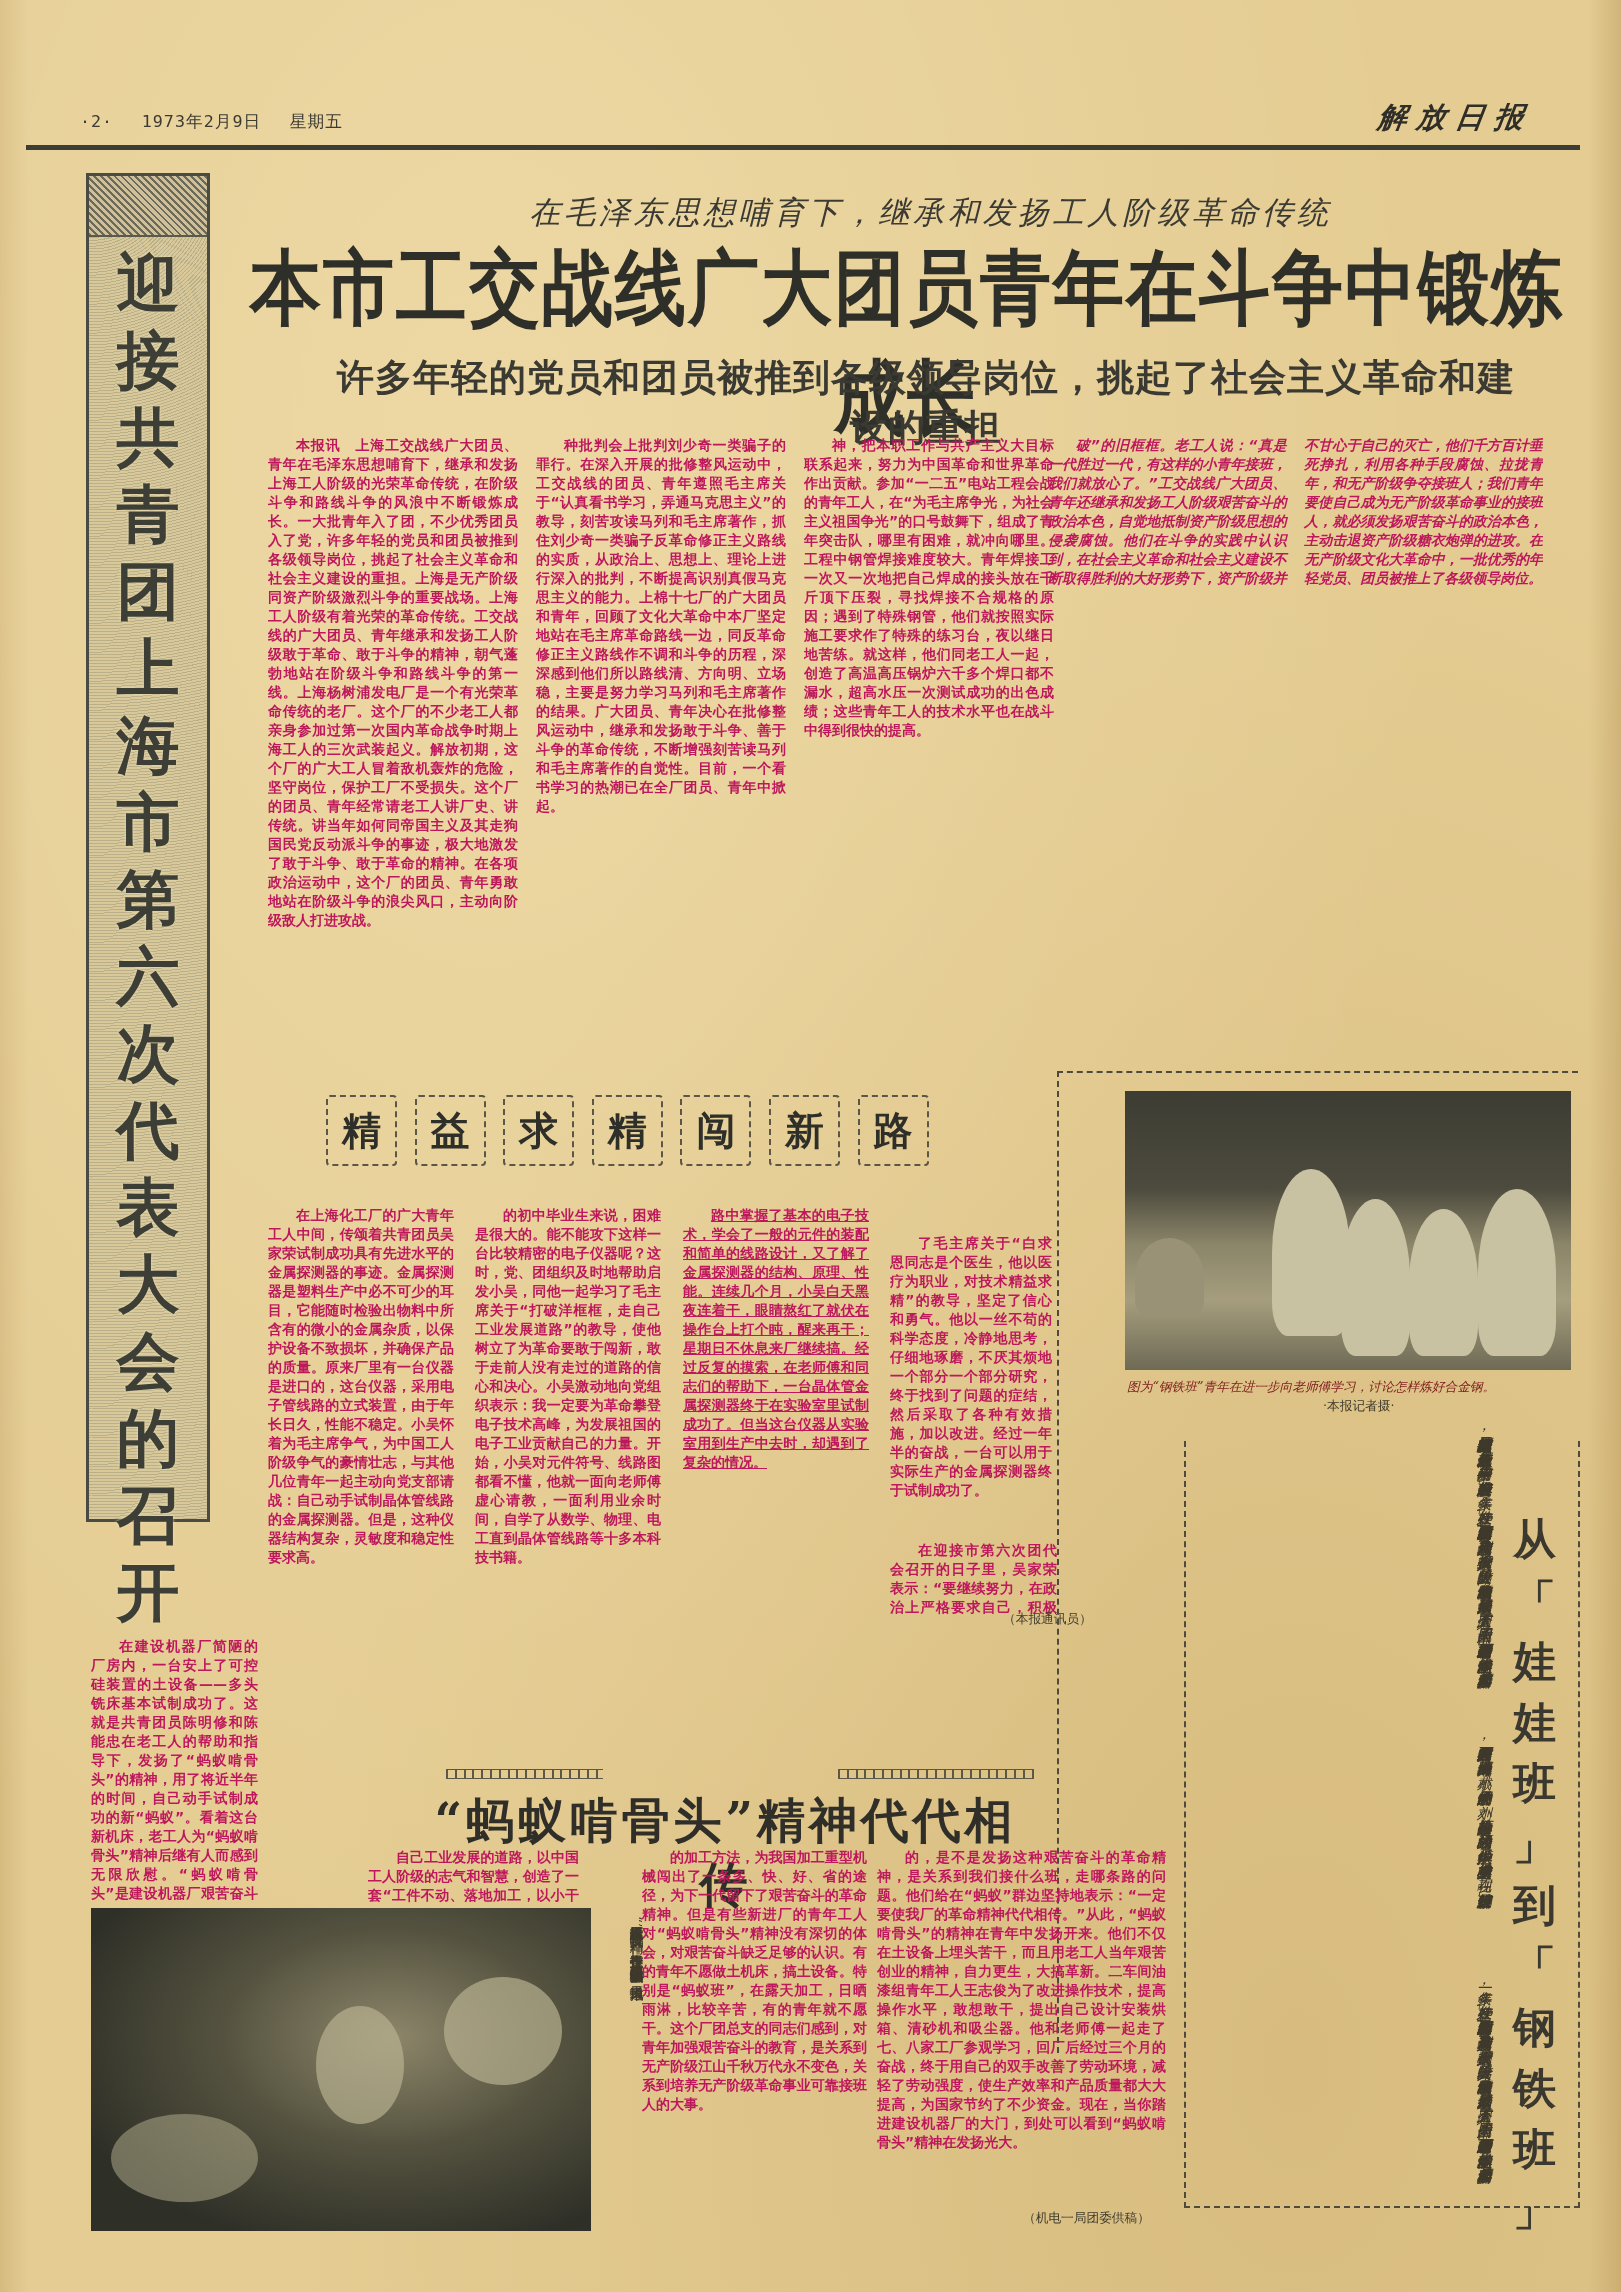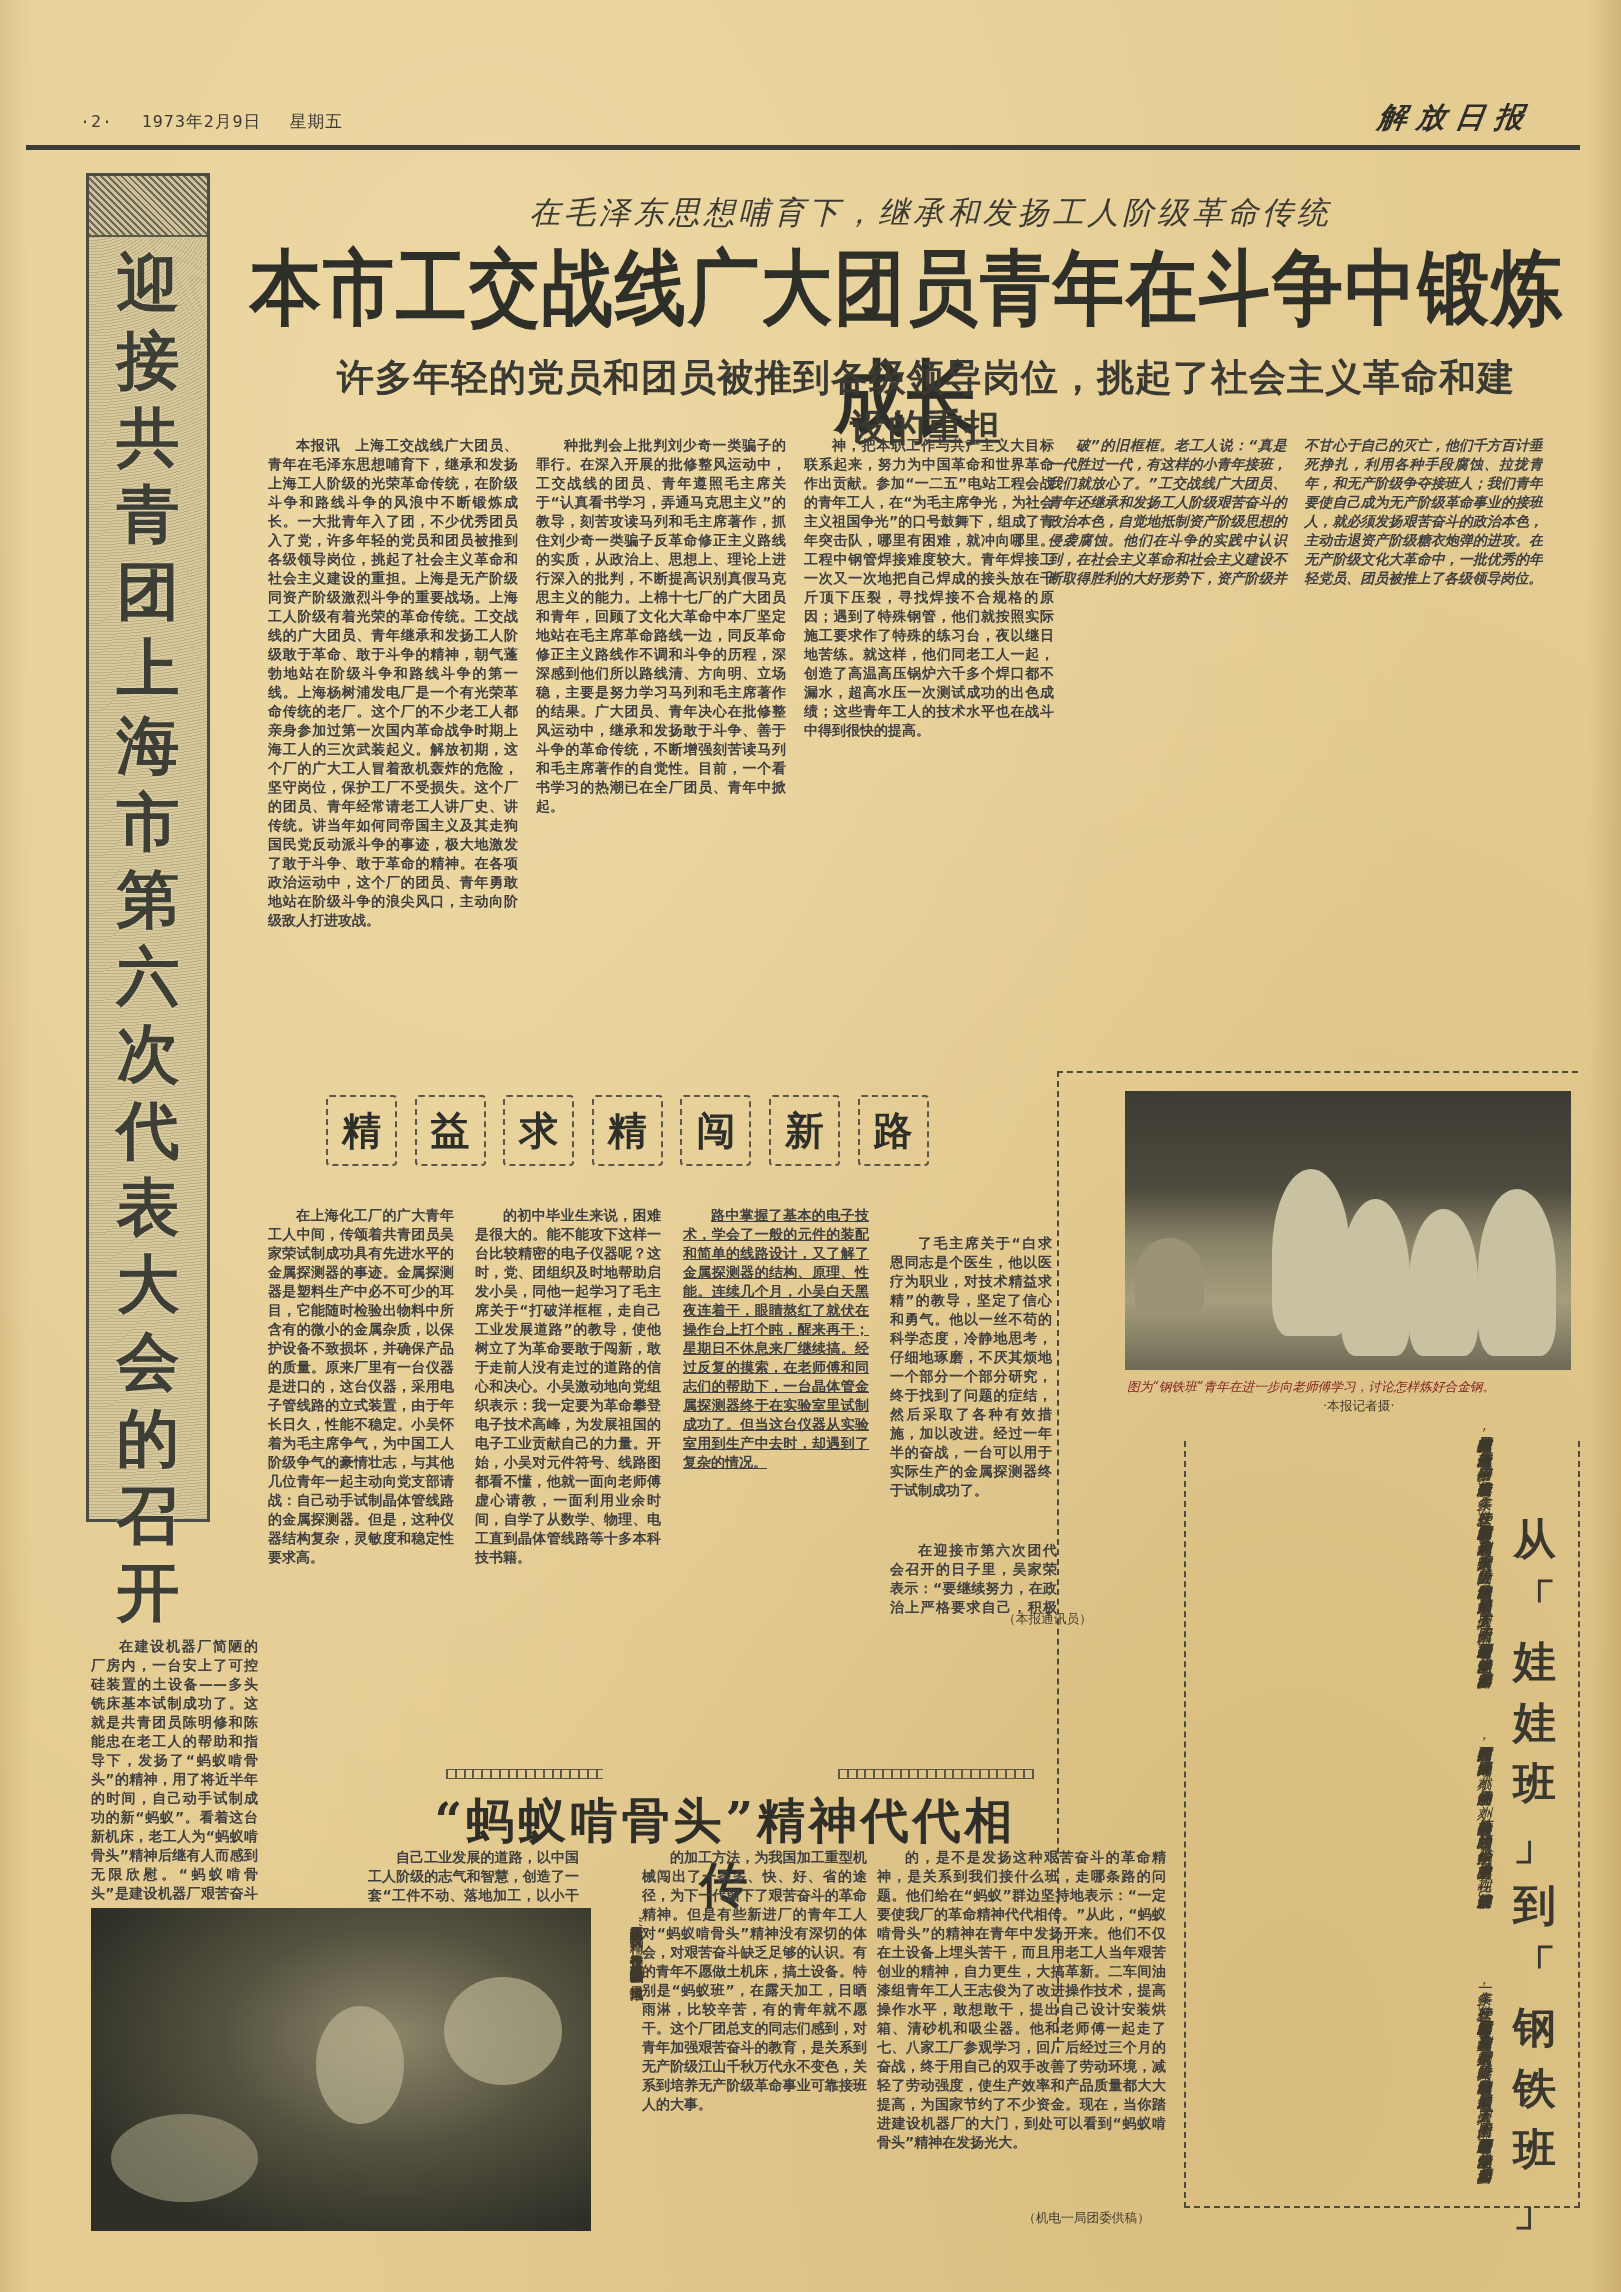--- a/index.html
+++ b/index.html
@@ -18,21 +18,21 @@
   .banner{left:86px;top:173px;width:118px;height:1343px;border:3.9px solid #4a4b42;
           background:repeating-radial-gradient(circle at 2.9px 2.9px,#b9b08a 0 1px,#d9c89a 1px 2.9px);}
   .banner-top{position:absolute;left:0;right:0;top:0;height:59px;background:
           repeating-linear-gradient(45deg,#6b6a58 0 2px,#cfc09a 2px 4.9px);border-bottom:2.9px solid #5a5a4b;}
   .banner-text{position:absolute;left:0;right:0;top:69px;display:flex;flex-direction:column;align-items:center;}
   .banner-text span{font-size:63px;line-height:77px;font-weight:bold;color:#3d3f36;
           text-shadow:0 0 2.9px #efe1b4;}
   .kicker{left:323px;top:192px;width:1215px;text-align:center;font-size:31px;font-family:"DejaVu Serif",serif;font-style:italic;color:#3c3b33;letter-spacing:3.9px;}
   .headline{left:216px;top:249px;width:1382px;text-align:center;font-size:71px;font-weight:bold;color:#2f2f2a;letter-spacing:2px;transform:scaleY(1.15);}
   .subhead{left:323px;top:353px;width:1206px;text-align:center;font-size:37px;font-weight:bold;color:#3a3a33;letter-spacing:1px;}
-  .col{position:absolute;font-size:14px;line-height:19px;text-align:justify;color:#404040;overflow:hidden;font-weight:bold;}
+  .col{position:absolute;font-size:14px;line-height:19px;text-align:justify;color:#be185d;overflow:hidden;font-weight:bold;}
   .col p{margin:0;text-indent:2em;}
   .stamps{left:326px;top:1095px;display:flex;gap:17.6px;}
   .stamp{width:71px;height:71px;position:relative;display:flex;align-items:center;justify-content:center;
          font-size:39px;font-family:"DejaVu Serif",serif;font-weight:bold;color:#2f2f2a;}
   .stamp::before{content:"";position:absolute;inset:0;border:2px dashed #5a5748;border-radius:3.9px;}
   .photo1-frame{left:1057px;top:1071px;width:519px;height:980px;border-top:2.9px dashed #4e4b3d;border-left:2.9px dashed #4e4b3d;}
   .photo1{left:1125px;top:1091px;width:446px;height:279px;
           background:linear-gradient(180deg,#3d3c33 0,#4d4b3e 35%,#8b8569 55%,#a59d7d 75%,#6e6a55 100%);}
   .photo1 .fig{position:absolute;border-radius:50% 50% 20% 20%;background:#c8c1a2;}
   .caption1{left:1127px;top:1377px;width:446px;font-size:12.7px;line-height:19.6px;font-family:"DejaVu Serif",serif;font-style:italic;color:#7f1d1d;}

